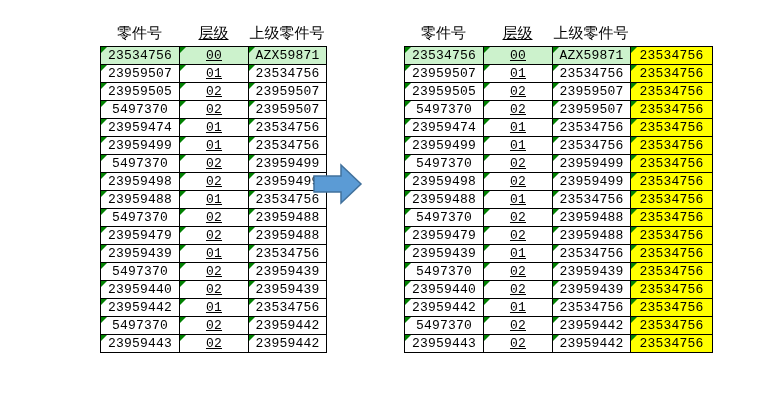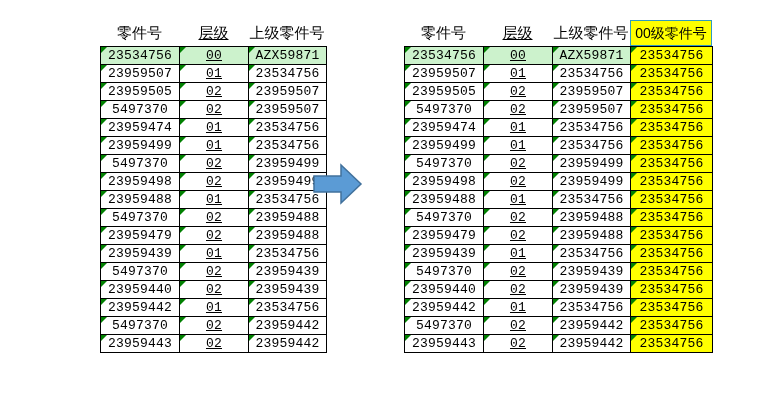--- a/index.html
+++ b/index.html
@@ -211,21 +211,20 @@
   <svg width="50" height="42" viewBox="0 0 50 42" xmlns="http://www.w3.org/2000/svg">
     <polygon points="1,13 28,13 28,2 48,21 28,40 28,29 1,29" fill="#5b9bd5" stroke="#41719c" stroke-width="1.5" stroke-linejoin="miter"></polygon>
   </svg>
 </div>
 
 <div class="sheet-block" id="right-block">
   <div class="col-headers">
     <div class="col-header c-part">零件号</div>
     <div class="col-header c-level">层级</div>
     <div class="col-header c-parent">上级零件号</div>
-    <div class="col-header c-root highlight-header">00级零件号</div>
   </div>
   <div class="grid" id="right-grid">
       <div class="row first-row">
         <div class="cell c-part flag">23534756</div>
         <div class="cell c-level flag">00</div>
         <div class="cell c-parent flag">AZX59871</div>
         <div class="cell c-root flag yellow">23534756</div>
       </div>
       <div class="row">
         <div class="cell c-part flag">23959507</div>

